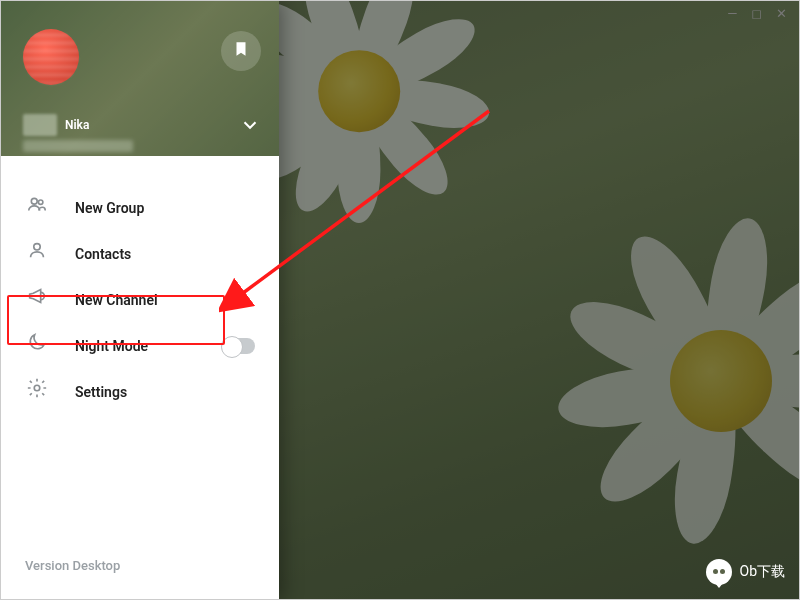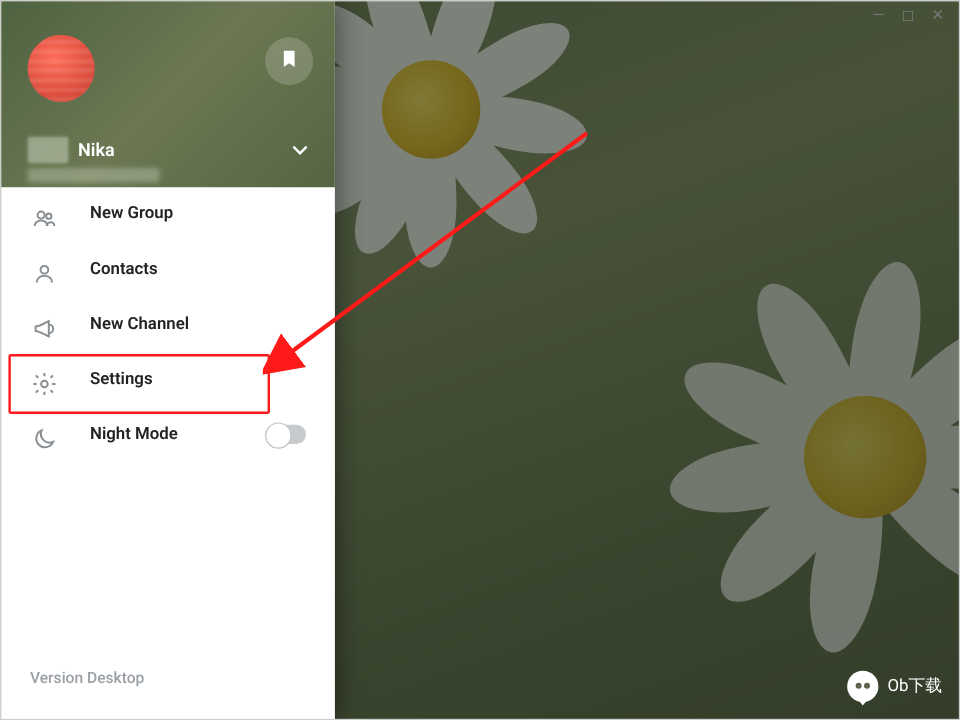--- a/index.html
+++ b/index.html
@@ -92,33 +92,33 @@
     width:40px; height:40px; border-radius:50%;
     background: rgba(255,255,255,0.18);
     display:flex; align-items:center; justify-content:center;
   }
   .bookmark-btn svg { width:18px; height:18px; fill:#fff; }
   .username-row {
     position:absolute; left:22px; right:18px; bottom:20px;
     display:flex; align-items:center; justify-content:space-between;
   }
   .username {
-    font-size:15px; font-weight:600; color:#fff;
+    font-size:12px; font-weight:600; color:#fff;
     display:flex; align-items:center; gap:8px;
   }
   .username .blurpatch {
     width:34px; height:22px; background: rgba(200,210,190,0.55); border-radius:2px;
     filter: blur(1.5px);
   }
   .chev { width:22px; height:22px; }
   .chev svg { width:22px; height:22px; stroke:#fff; stroke-width:2.2; fill:none; }
 
   .menu { padding:14px 0 4px; }
   .menu-item {
-    display:flex; align-items:flex-start;
+    display:flex; align-items:flex-end;
     height:46px;
     padding:0 24px;
     gap:26px;
     color:#222; font-size:14px; font-weight:600;
     cursor:pointer;
   }
   .menu-item .icon { width:24px; height:24px; display:flex; align-items:center; justify-content:center; }
   .menu-item .icon svg { width:22px; height:22px; stroke:#8a8f93; stroke-width:1.8; fill:none; }
   .menu-item.night { justify-content:flex-start; }
   .toggle {
@@ -247,38 +247,38 @@
       <div class="menu-item">
         <span class="icon">
           <svg viewBox="0 0 24 24">
               <path d="M4 10v4l4 1 8 4V5l-8 4z"></path>
               <path d="M16 8a4 4 0 0 1 0 8"></path>
             </svg>
         </span>
         <span>New Channel</span>
       </div>
 
+      <div class="menu-item night">
+        <span class="icon">
+          <svg viewBox="0 0 24 24">
+              <path d="M20 14.5A8 8 0 0 1 9.5 4 8 8 0 1 0 20 14.5z"></path>
+            </svg>
+        </span>
+        <span>Night Mode</span>
+        <span class="toggle"></span>
+      </div>
+
       <div class="menu-item">
         <span class="icon">
           <svg viewBox="0 0 24 24">
               <circle cx="12" cy="12" r="3"></circle>
               <path d="M12 2v3M12 19v3M4.2 4.2l2.1 2.1M17.7 17.7l2.1 2.1M2 12h3M19 12h3M4.2 19.8l2.1-2.1M17.7 6.3l2.1-2.1"></path>
             </svg>
         </span>
         <span>Settings</span>
-      </div>
-
-      <div class="menu-item night">
-        <span class="icon">
-          <svg viewBox="0 0 24 24">
-              <path d="M20 14.5A8 8 0 0 1 9.5 4 8 8 0 1 0 20 14.5z"></path>
-            </svg>
-        </span>
-        <span>Night Mode</span>
-        <span class="toggle"></span>
       </div>
 
     </div>
 
     <div class="footer">
       <div class="appname">Version Desktop</div>
     </div>
   </div>
 
   <div class="chat">

